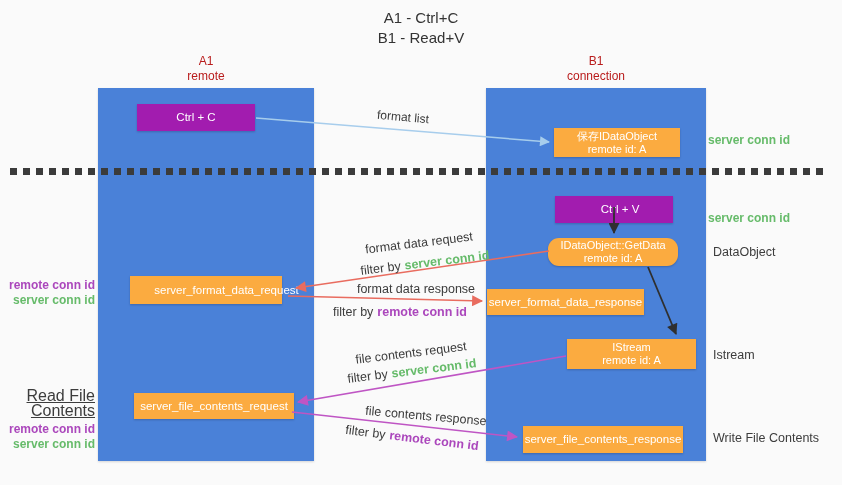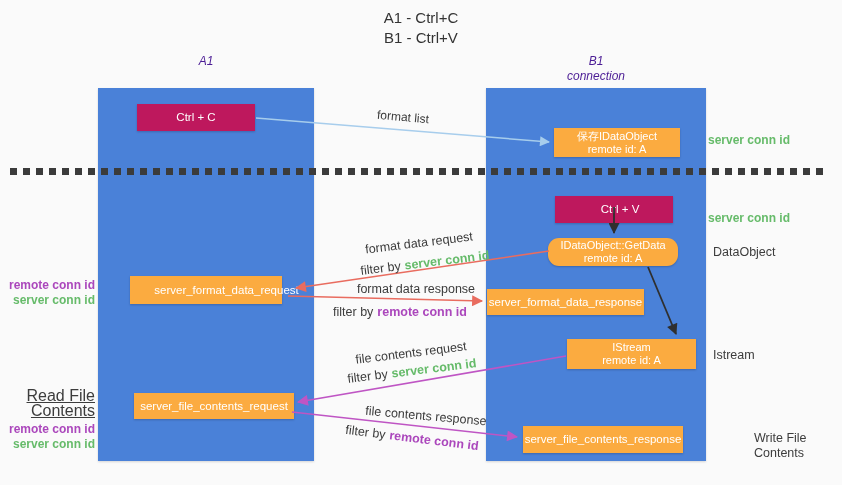--- a/index.html
+++ b/index.html
@@ -21,38 +21,38 @@
   .col {
     position:absolute; top:88px; height:373px;
     background:#4a81d8; z-index:1;
     box-shadow:0 1px 2px rgba(0,0,0,0.15);
   }
   .col.left  { left:98px;  width:216px; }
   .col.right { left:486px; width:220px; }
 
   .col-header {
     position:absolute; top:54px; text-align:center;
-    font-size:12px; line-height:15px; color:#4c1d95; z-index:2;font-style:italic;
+    font-size:12px; line-height:15px; color:#b91c1c; z-index:2;
   }
   .col-header.left  { left:98px;  width:216px; }
   .col-header.right { left:486px; width:220px; }
 
   .dotted-line {
     position:absolute; left:10px; top:168px; width:816px; height:7px;
     background:repeating-linear-gradient(to right,#3b3b3b 0 7px,transparent 7px 13px);
     z-index:4;
   }
 
   .box {
     position:absolute; z-index:3;
     display:flex; flex-direction:column; align-items:center; justify-content:center;
     color:#fff; font-size:11.5px; line-height:13px; text-align:center;
     box-shadow:0 1px 2px rgba(0,0,0,0.2);
   }
-  .box.green  { background:#be185d; }
+  .box.green  { background:#a21caf; }
   .box.orange { background:#fbab40; }
 
   svg.arrows { position:absolute; inset:0; z-index:5; pointer-events:none; }
 
   .lbl {
     position:absolute; z-index:6; white-space:nowrap;
     font-size:12.5px; color:#3c3c3c;
     transform-origin:center center;
   }
   .lbl.center { transform:translate(-50%,-50%); }
@@ -63,25 +63,26 @@
   .side-block { position:absolute; z-index:6; font-size:12px; line-height:15px; }
   .side-block.right-align { text-align:right; }
 </style>
 </head>
 <body>
 
 <div id="stage">
 
   <div class="title">
     <div>A1 - Ctrl+C</div>
-    <div>B1 - Ctrl+V</div>
+    <div>B1 - Read+V</div>
   </div>
 
   <div class="col-header left">
     <div>A1</div>
+    <div>remote</div>
   </div>
   <div class="col-header right">
     <div>B1</div>
     <div>connection</div>
   </div>
 
   <div class="col left"></div>
   <div class="col right"></div>
 
   <div class="dotted-line"></div>
@@ -176,21 +177,21 @@
   </div>
 
   <div class="side-block" style="left:708px; top:133px;">
     <span class="green-bold">server conn id</span>
   </div>
   <div class="side-block" style="left:708px; top:211px;">
     <span class="green-bold">server conn id</span>
   </div>
   <div class="side-block" style="left:713px; top:245px; font-size:12.5px;">DataObject</div>
   <div class="side-block" style="left:713px; top:348px; font-size:12.5px;">Istream</div>
-  <div class="side-block" style="left:713px; top:431px; font-size:12.5px;margin-left:41px;">Write File Contents</div>
+  <div class="side-block" style="left:713px; top:431px; font-size:12.5px;">Write File Contents</div>
 
   <div class="side-block right-align" style="left:5px; top:278px; width:90px;">
     <div class="purple-bold">remote conn id</div>
     <div class="green-bold">server conn id</div>
   </div>
 
   <div class="side-block right-align" style="left:5px; top:388px; width:90px;">
     <div style="font-size:16px; margin-bottom:4px;text-decoration:underline;">Read File Contents</div>
     <div class="purple-bold">remote conn id</div>
     <div class="green-bold">server conn id</div>

